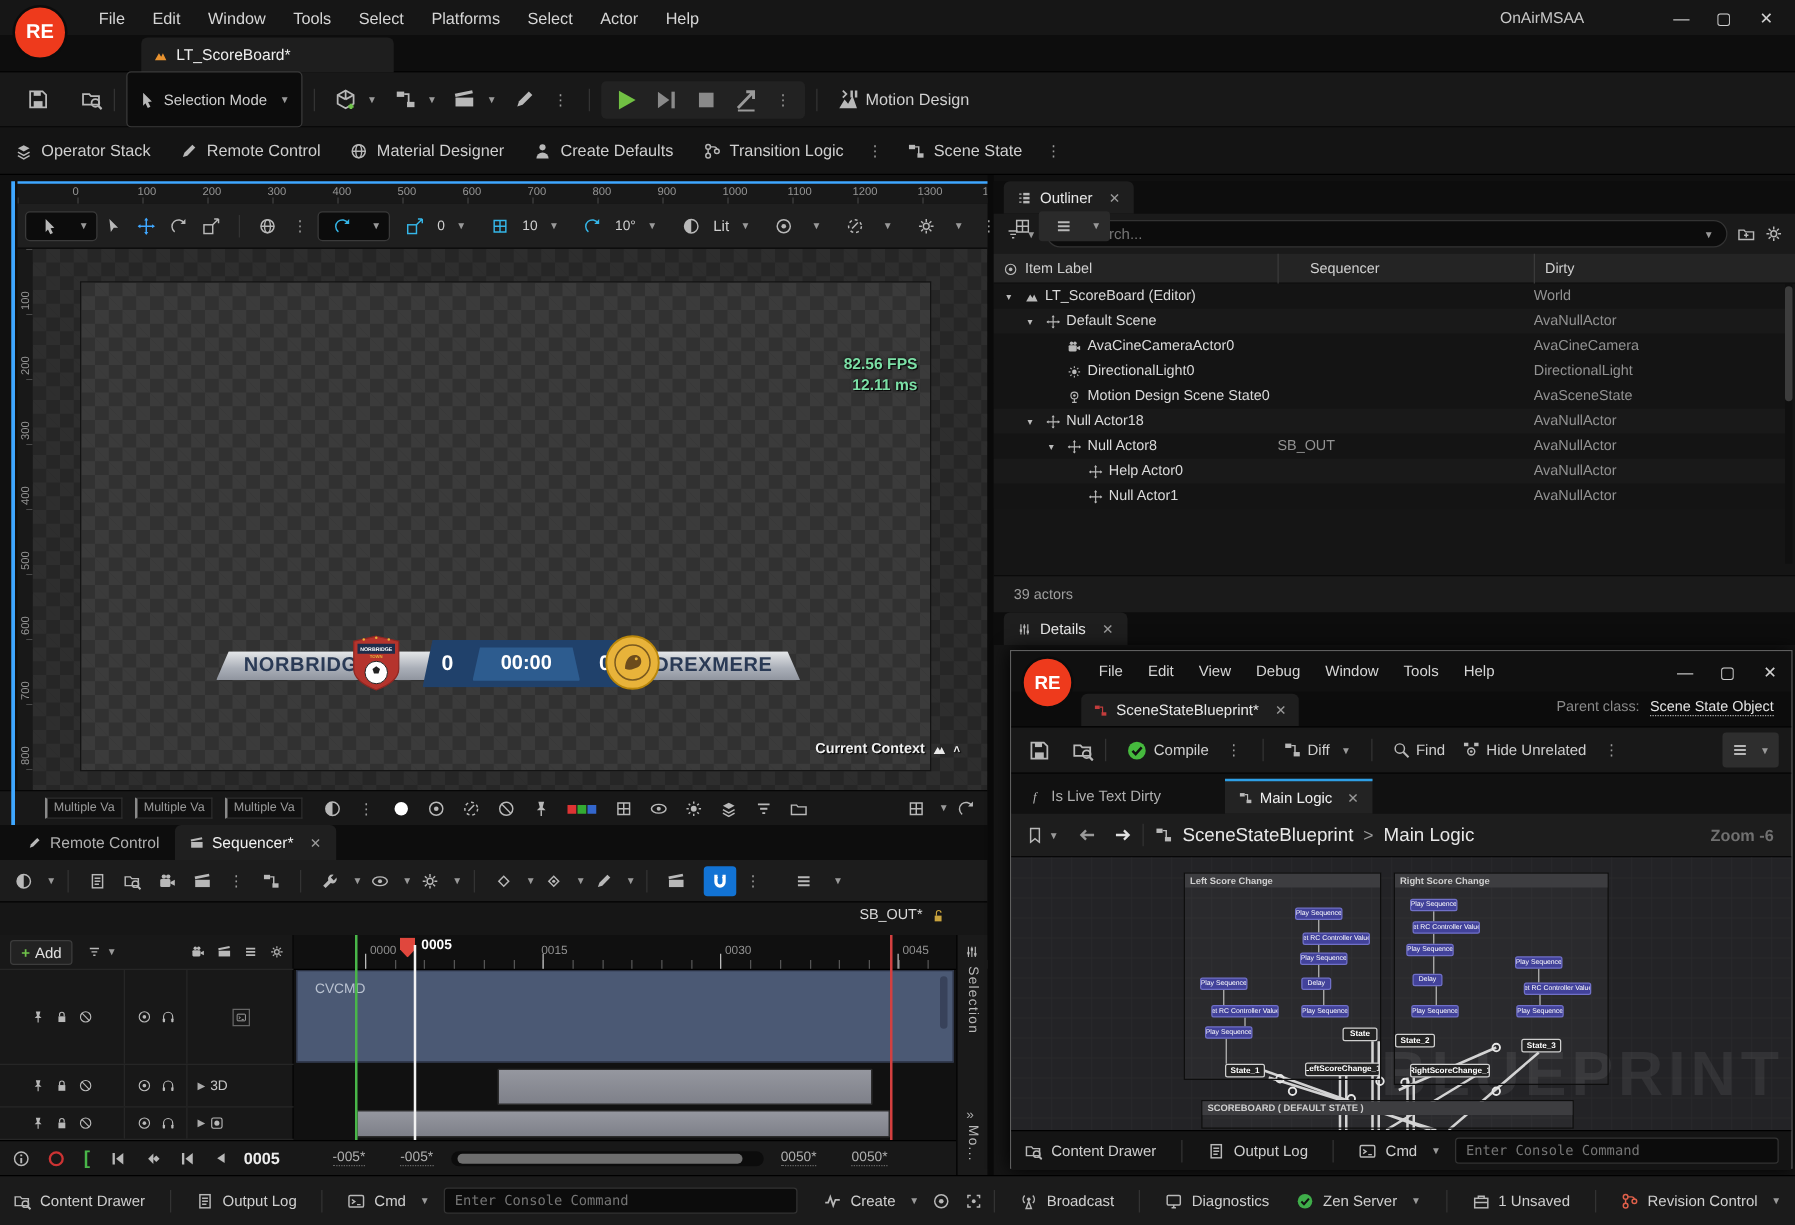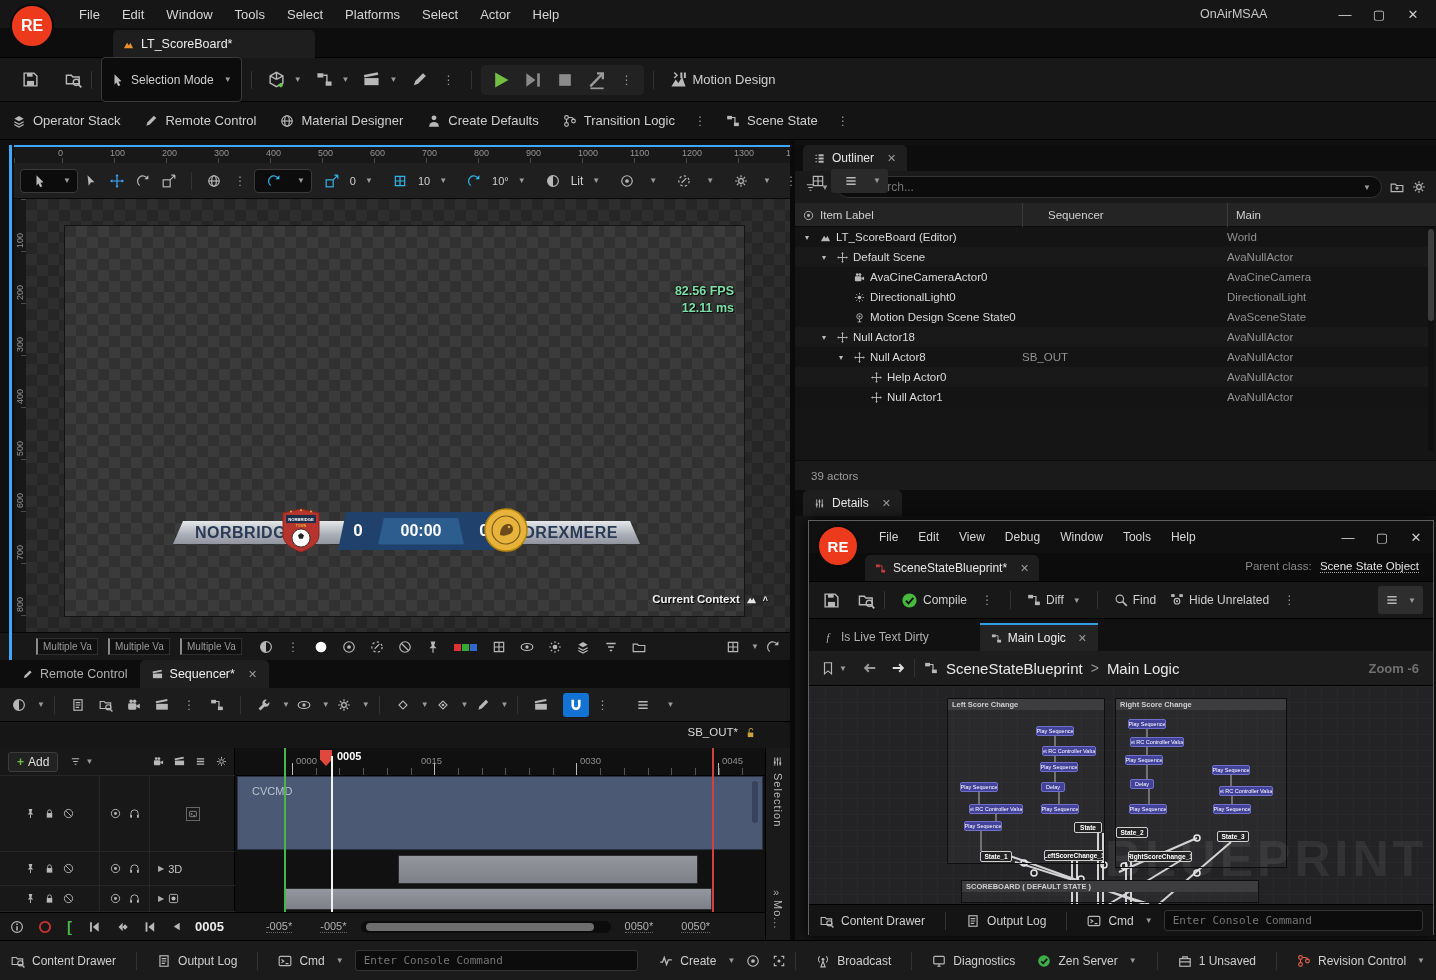--- a/index.html
+++ b/index.html
@@ -972,21 +972,21 @@
           <div class="tick" style="left: 388.8px;"></div>
           <div class="tick" style="left: 412.5px;"></div>
           <div class="tick" style="left: 436.2px;"></div>
           <div class="tick" style="left: 459.9px;"></div>
           <div class="tick" style="left: 483.6px;"></div>
           <div class="tick" style="left: 507.3px;"></div>
           <div class="tick" style="left: 531px;"></div>
           <div class="tick" style="left: 554.7px;"></div>
           <span class="lab" style="left: 61px;">0000</span>
           <div class="tick" style="left: 57px; height: 12px; background: rgb(187, 187, 187);"></div>
-          <span class="lab" style="left: 186px;">0015</span>
+          <span class="lab" style="left: 198px;">0015</span>
           <div class="tick" style="left: 199px; height: 12px; background: rgb(187, 187, 187);"></div>
           <span class="lab" style="left: 345px;">0030</span>
           <div class="tick" style="left: 341px; height: 12px; background: rgb(187, 187, 187);"></div>
           <span class="lab" style="left: 487px;">0045</span>
           <div class="tick" style="left: 483px; height: 12px; background: rgb(187, 187, 187);"></div>
         </div>
       <div class="cvblock">
         <span style="position:absolute;left:14px;top:8px;font-size:11px;color:#b9c2d0">CVCMD</span>
         <div style="position:absolute;right:4px;top:4px;width:6px;height:42px;background:#38425a;border-radius:3px"></div>
       </div>
@@ -1114,21 +1114,21 @@
               <circle cx="6" cy="6" r="4.5" fill="none" stroke="currentColor"></circle>
               <circle cx="6" cy="6" r="1.6" fill="currentColor"></circle>
             </svg>
           </span>
           <span>Item Label</span>
         </span>
       <span class="row" style="gap:6px;border-left:1px solid #3a3a3a;padding-left:8px;height:24px">
           <span class="ic sm" style="color:var(--bolt-orange)"></span>
           <span>Sequencer</span>
         </span>
-      <span style="border-left:1px solid #3a3a3a;padding-left:8px;height:24px;display:flex;align-items:center">Main</span>
+      <span style="border-left:1px solid #3a3a3a;padding-left:8px;height:24px;display:flex;align-items:center">Dirty</span>
     </div>
     <div class="ol-rows" id="outliner-rows">
         <div class="ol-row">
           <span class="ol-label" style="padding-left:10px">
             <span class="arr">▾</span>
             <span class="ic sm">
               <svg viewBox="0 0 12 12">
                 <path d="M1 10l3.5-6 2 3L8 4l3 6z" fill="currentColor"></path>
               </svg>
             </span>

